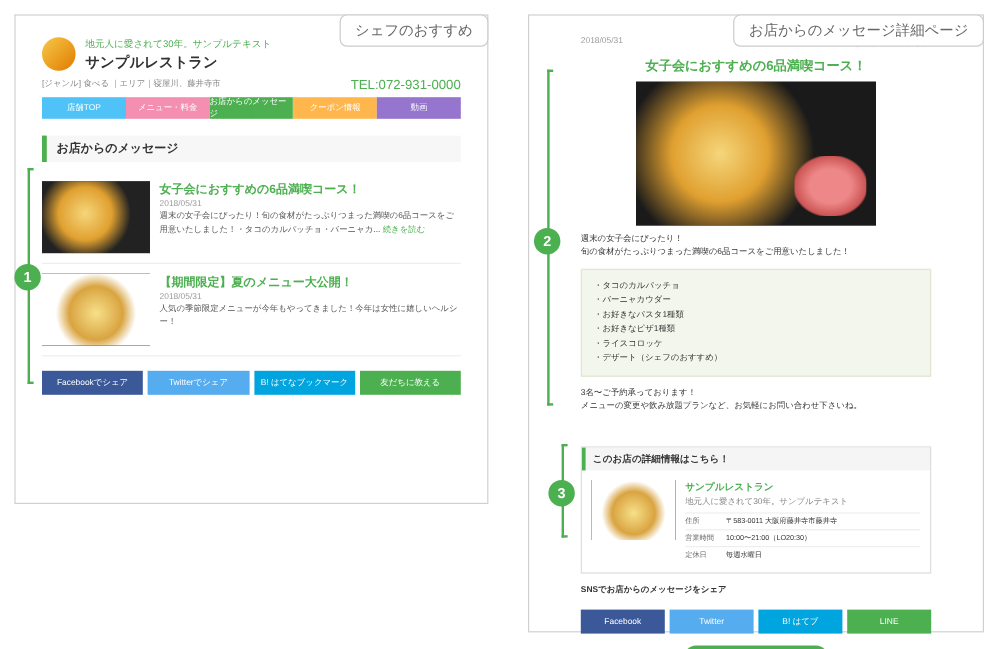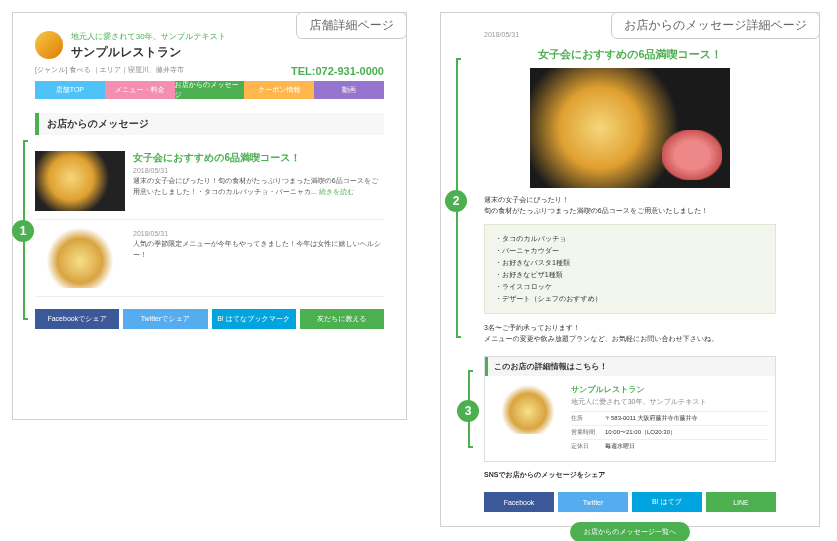--- a/index.html
+++ b/index.html
@@ -10,21 +10,21 @@
 .badge { position: absolute; width: 22px; height: 22px; background: #4caf50; color: #fff; border-radius: 50%; display: flex; align-items: center; justify-content: center; font-size: 12px; font-weight: bold; z-index: 5; }
 .bracket { position: absolute; width: 5px; border: 2px solid #4caf50; border-right: none; }
 
 
 #left { left: 12px; top: 12px; width: 395px; height: 408px; padding: 18px 22px; }
 .hdr { display: flex; align-items: flex-start; gap: 8px; }
 .logo { width: 28px; height: 28px; background: linear-gradient(135deg,#f7c948,#e07b00); border-radius: 50%; }
 .tag { color: #4caf50; font-size: 8px; }
 .shop { font-size: 12px; font-weight: bold; margin-top: 2px; }
 .meta { font-size: 7px; color: #888; margin-top: 4px; }
-.tel { color: #4caf50; font-size: 11px; font-weight: bold; text-align: right; margin-top: -10px; }
+.tel { color: #4caf50; font-size: 11px; font-weight: normal; text-align: right; margin-top: -10px; }
 .tabs { display: flex; margin-top: 4px; height: 18px; font-size: 7px; color: #fff; }
 .tabs > div { flex: 1; display: flex; align-items: center; justify-content: center; }
 .t0{background:#4fc3f7}.t1{background:#f48fb1}.t2{background:#4caf50;position:relative}.t3{background:#ffb74d}.t4{background:#9575cd}
 .t2::after{content:"";position:absolute;bottom:-4px;left:50%;margin-left:-4px;border:4px solid transparent;border-top-color:#4caf50}
 .sect { border-left: 4px solid #4caf50; padding: 4px 8px; font-size: 10px; font-weight: bold; margin: 14px 0 8px; background: #f7f7f7; }
 .card { display: flex; gap: 8px; padding: 8px 0; border-bottom: 1px solid #eee; }
 .thumb { width: 90px; height: 60px; background: #333; flex-shrink: 0; position: relative; overflow: hidden; }
 .food { position:absolute; inset:0; background: radial-gradient(circle at 40% 45%, #f5d67b 0%, #e0a030 35%, #222 60%); }
 .pasta { position:absolute; inset:0; background: radial-gradient(circle at 50% 55%, #f7e08a 0%, #d9a441 40%, #fff 60%); }
 .cbody { flex: 1; }
@@ -38,41 +38,41 @@
 
 
 #right { left: 440px; top: 12px; width: 380px; height: 515px; padding: 18px 43px 14px; font-size: 7px; }
 .rtop { display: flex; justify-content: space-between; font-size: 7px; color: #999; }
 .rtitle { color: #4caf50; font-size: 11px; font-weight: bold; text-align: center; margin: 6px 0; }
 .hero { width: 200px; height: 120px; margin: 6px auto; background: #222; position: relative; overflow: hidden; }
 .hero .food { background: radial-gradient(circle at 35% 50%, #f5d67b 0%, #e0a030 28%, #1a1a1a 55%); }
 .ham { position:absolute; right:8px; bottom:8px; width:60px; height:50px; background: radial-gradient(ellipse, #e88 40%, #c55 70%, transparent 75%); }
 .rbody { font-size: 7px; line-height: 1.6; margin-top: 6px; }
 .menu-box { background: #f3f6ec; border: 1px solid #e0e6d0; padding: 8px 10px; margin: 8px 0; font-size: 7px; line-height: 1.7; }
-.info-box { border: 1px solid #ddd; margin-top: 12px; }
+.info-box { border: 1px solid #ddd; margin-top: 28px; }
 .info-h { background: #f5f5f5; border-left: 3px solid #4caf50; padding: 4px 6px; font-size: 8px; font-weight: bold; }
 .info-b { display: flex; gap: 8px; padding: 8px; }
 .info-b .thumb { width: 70px; height: 50px; }
 .info-r { flex: 1; font-size: 7px; }
 .info-nm { color: #4caf50; font-weight: bold; font-size: 8px; }
 .info-sub { color: #888; margin: 2px 0 4px; }
 .tbl { font-size: 6px; }
 .tbl .row { display: flex; border-top: 1px solid #eee; }
 .tbl .k { width: 34px; padding: 2px 0; color: #666; }
 .tbl .v { flex: 1; padding: 2px 0; }
 .sns-l { font-size: 7px; font-weight: bold; margin-top: 8px; }
 .back { width: 120px; margin: 10px auto 0; background: #4caf50; color: #fff; text-align: center; padding: 5px 0; font-size: 7px; border-radius: 10px; }
 </style>
 </head>
 <body>
 
 <div class="stage">
 
   <div id="left" class="panel">
-    <div class="panel-label">店舗詳細ページ</div>
+    <div class="panel-label">シェフのおすすめ</div>
 
     <div class="hdr">
       <div class="logo"></div>
       <div>
         <div class="tag">地元人に愛されて30年。サンプルテキスト</div>
         <div class="shop">サンプルレストラン</div>
       </div>
     </div>
     <div class="meta">[ジャンル] 食べる ｜エリア｜寝屋川、藤井寺市</div>
     <div class="tel">TEL:072-931-0000</div>
@@ -96,20 +96,21 @@
         <div class="cdate">2018/05/31</div>
         <div class="ctext"><span>週末の女子会にぴったり！旬の食材がたっぷりつまった満喫の6品コースをご用意いたしました！・タコのカルパッチョ・バーニャカ... </span><span class="more">続きを読む</span></div>
       </div>
     </div>
 
     <div class="card">
       <div class="thumb">
           <div class="pasta"></div>
         </div>
       <div class="cbody">
+        <div class="ctitle">【期間限定】夏のメニュー大公開！</div>
         <div class="cdate">2018/05/31</div>
         <div class="ctext">人気の季節限定メニューが今年もやってきました！今年は女性に嬉しいヘルシー！</div>
       </div>
     </div>
 
     <div class="shares">
       <div class="fb">Facebookでシェア</div>
       <div class="tw">Twitterでシェア</div>
       <div class="hb">B! はてなブックマーク</div>
       <div class="ln">友だちに教える</div>

